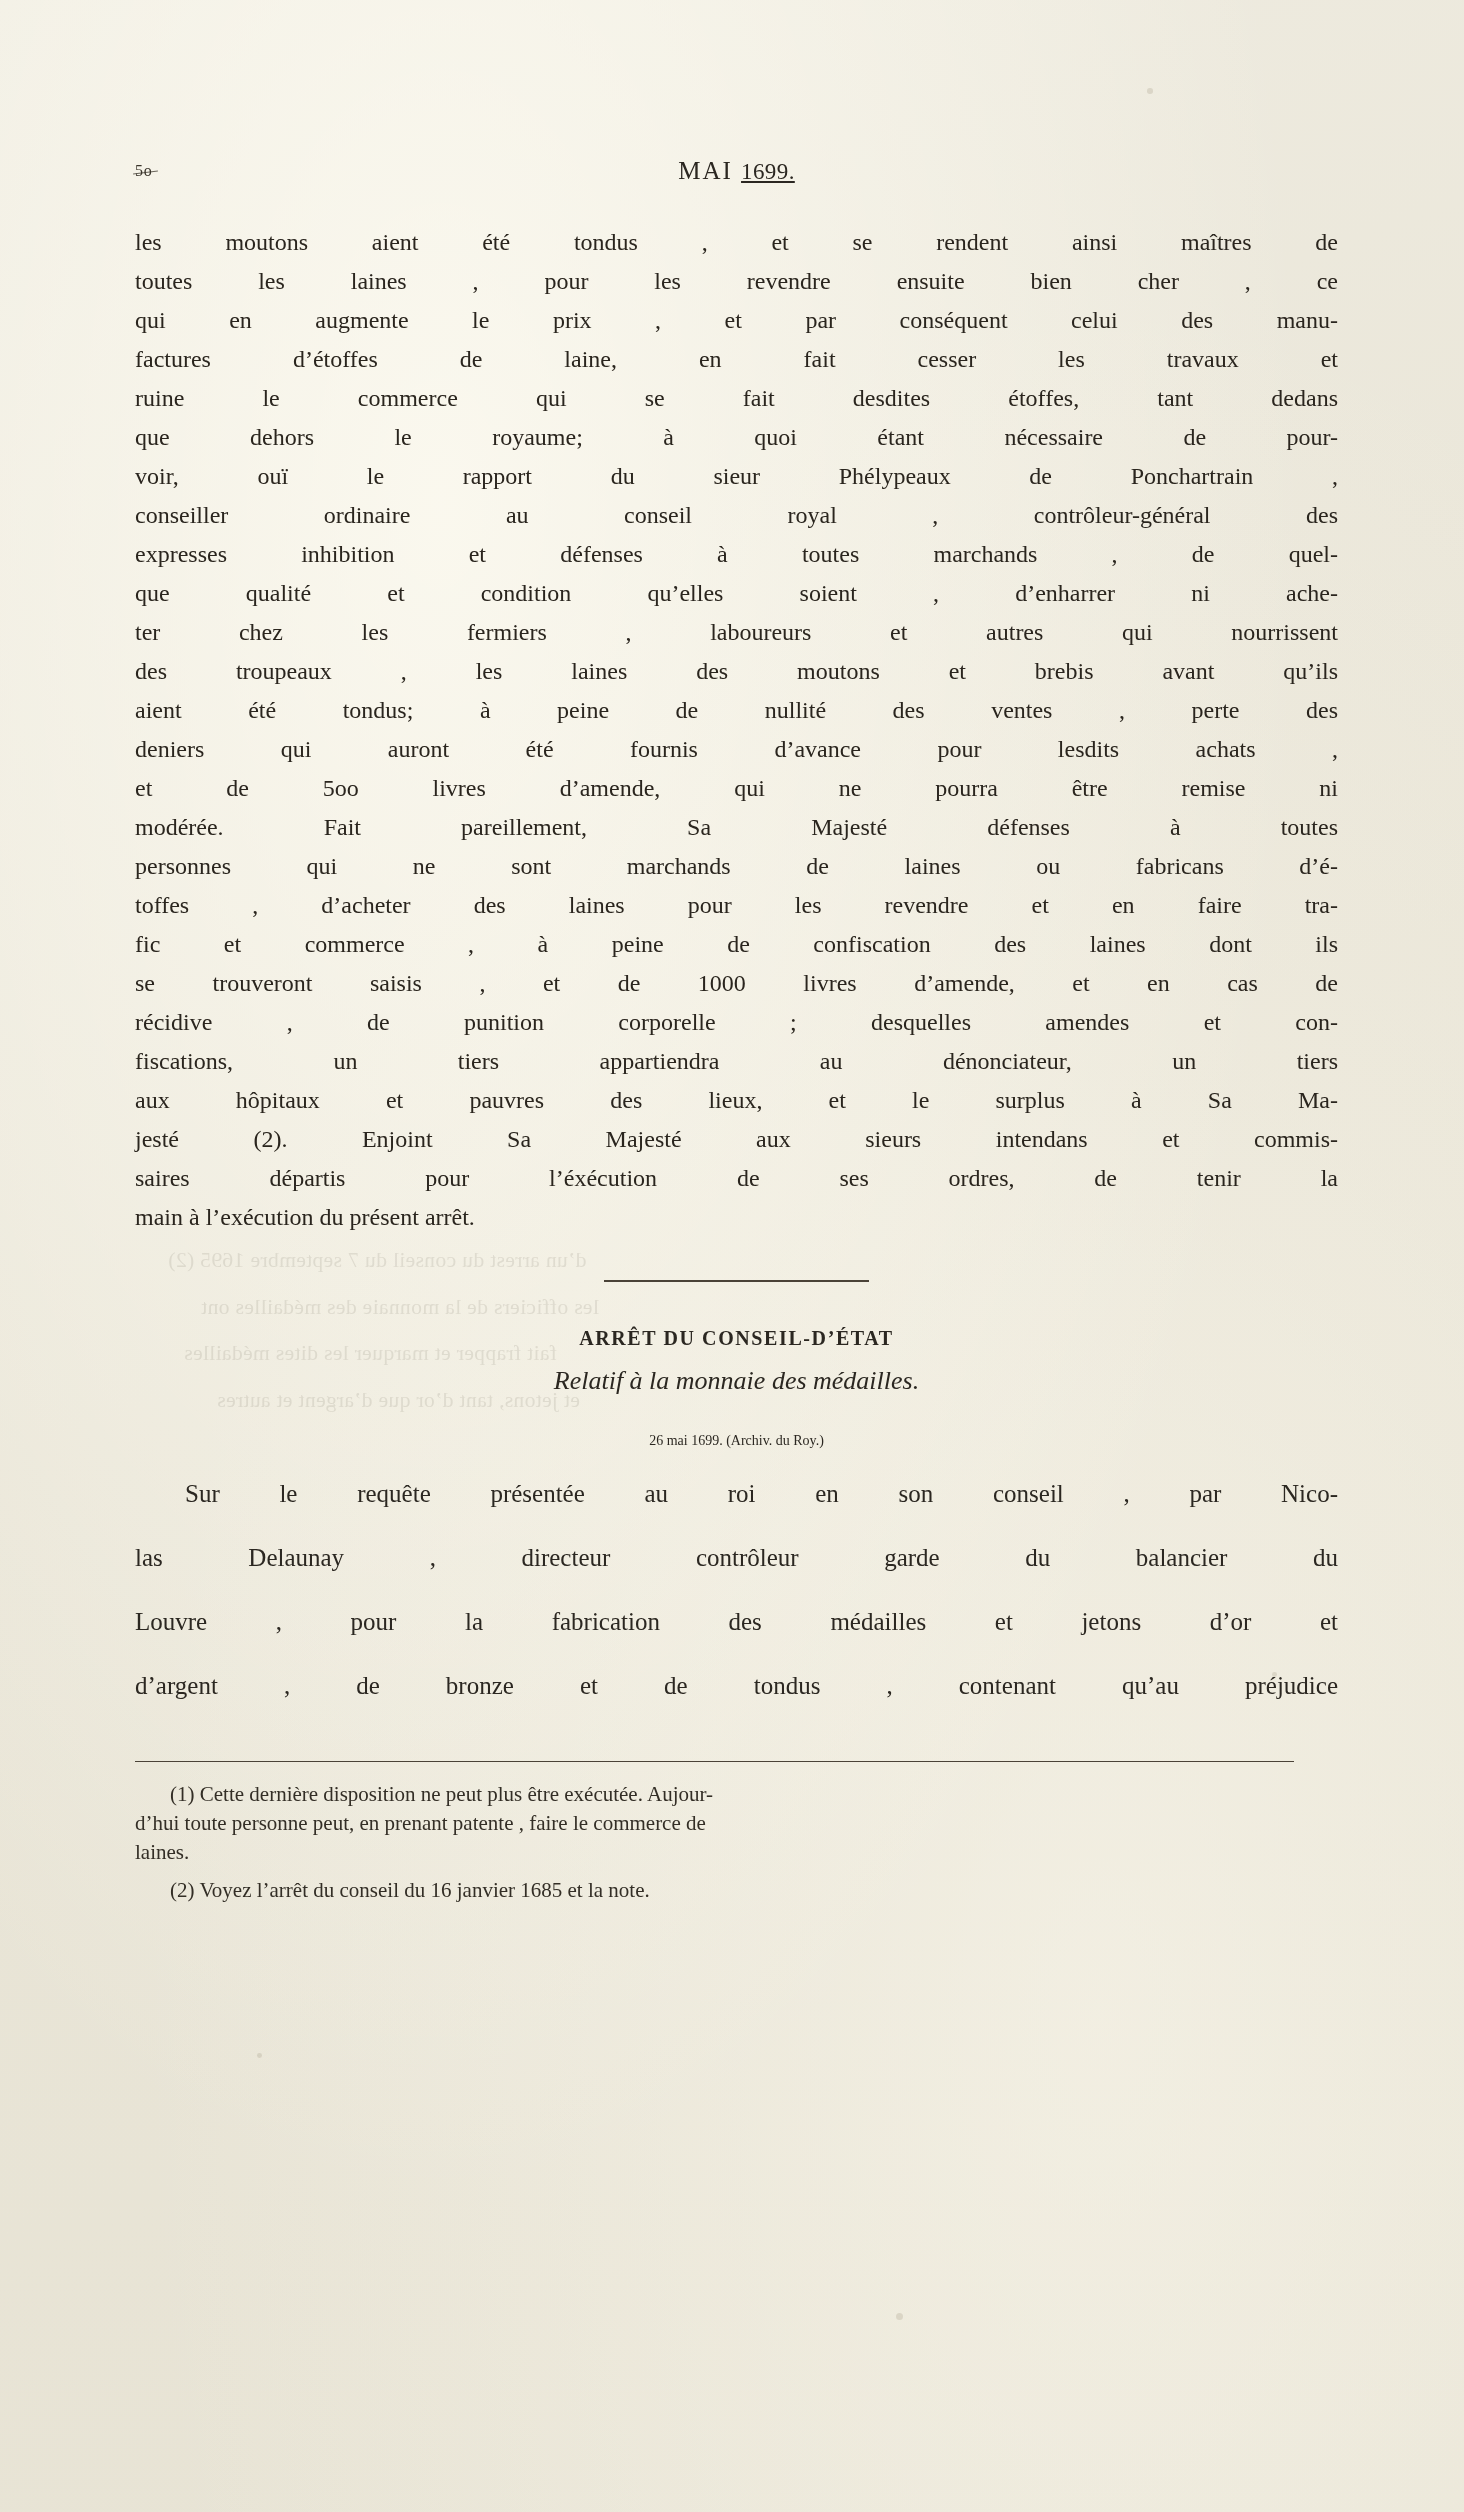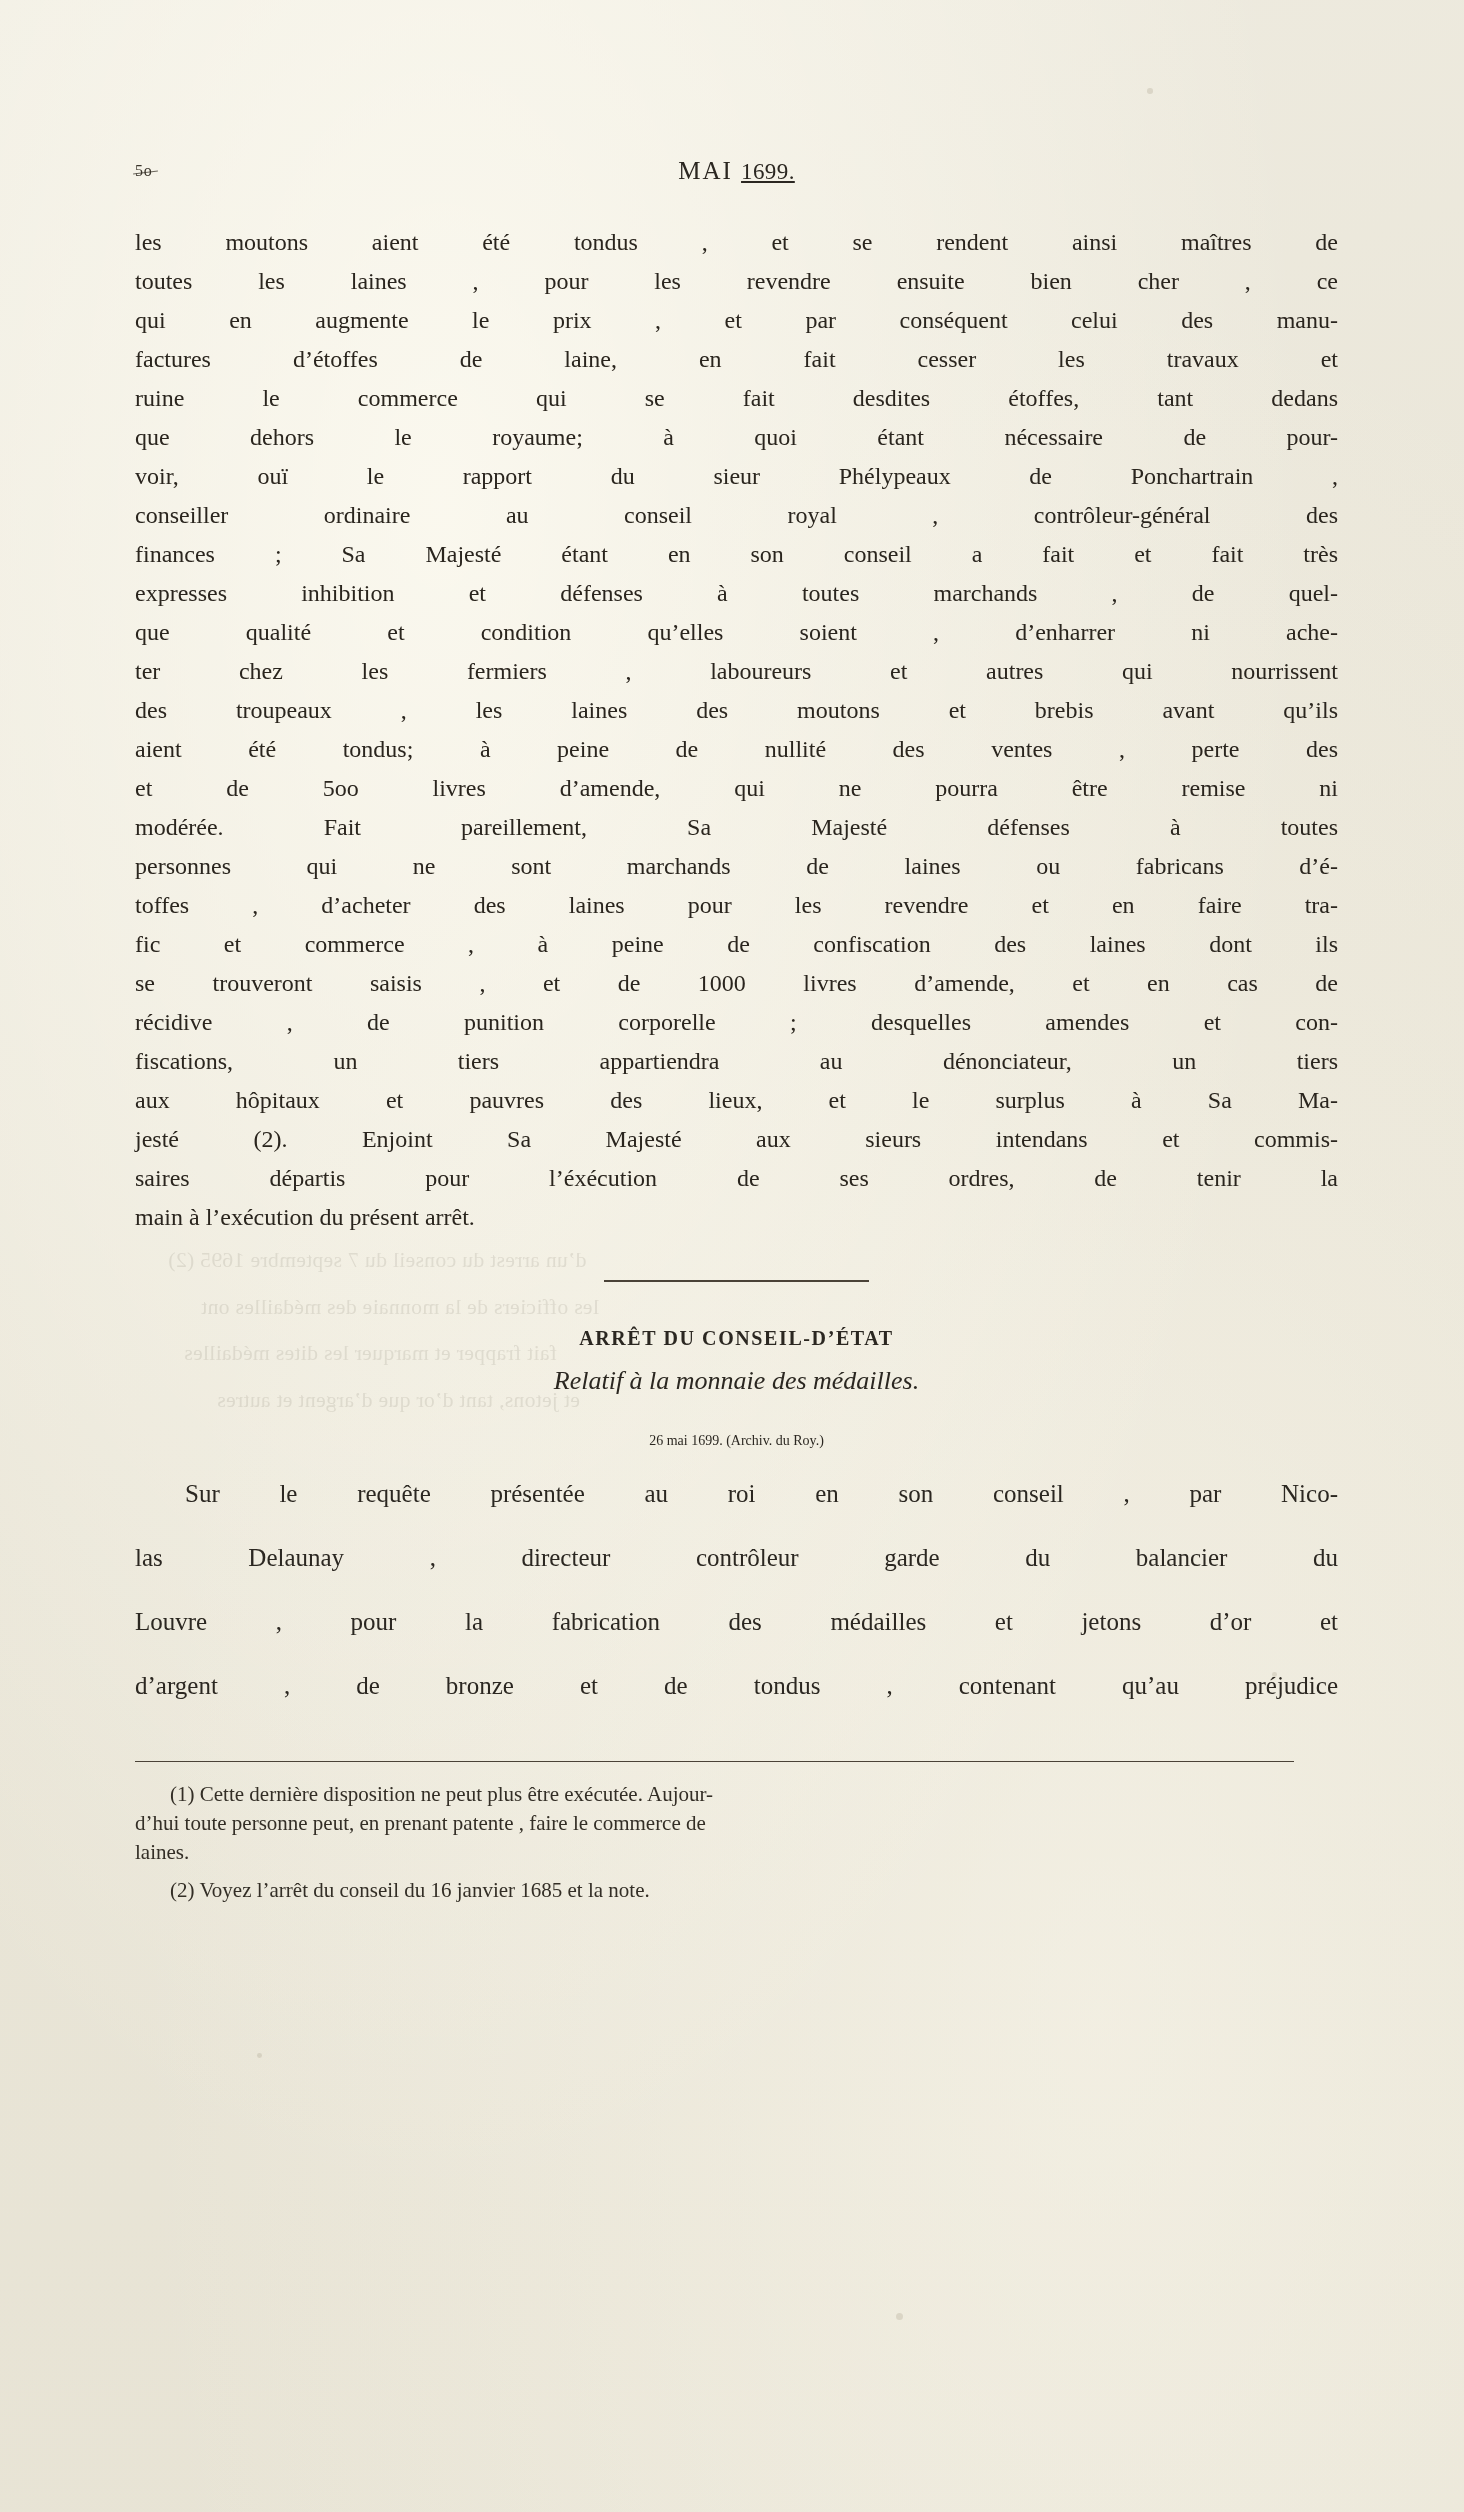--- a/index.html
+++ b/index.html
@@ -184,26 +184,26 @@
 
     <div class="body-text">
       <p>les moutons aient été tondus , et se rendent ainsi maîtres de</p>
       <p>toutes les laines , pour les revendre ensuite bien cher , ce</p>
       <p>qui en augmente le prix , et par conséquent celui des manu-</p>
       <p>factures d’étoffes de laine, en fait cesser les travaux et</p>
       <p>ruine le commerce qui se fait desdites étoffes, tant dedans</p>
       <p>que dehors le royaume; à quoi étant nécessaire de pour-</p>
       <p>voir, ouï le rapport du sieur Phélypeaux de Ponchartrain ,</p>
       <p>conseiller ordinaire au conseil royal , contrôleur-général des</p>
-      <p>finances ; Sa Majesté étant en son conseil a fait et fait très</p>
       <p>expresses inhibition et défenses à toutes marchands , de quel-</p>
       <p>que qualité et condition qu’elles soient , d’enharrer ni ache-</p>
       <p>ter chez les fermiers , laboureurs et autres qui nourrissent</p>
       <p>des troupeaux , les laines des moutons et brebis avant qu’ils</p>
       <p>aient été tondus; à peine de nullité des ventes , perte des</p>
+      <p>deniers qui auront été fournis d’avance pour lesdits achats ,</p>
       <p>et de 5oo livres d’amende, qui ne pourra être remise ni</p>
       <p>modérée. Fait pareillement, Sa Majesté défenses à toutes</p>
       <p>personnes qui ne sont marchands de laines ou fabricans d’é-</p>
       <p>toffes , d’acheter des laines pour les revendre et en faire tra-</p>
       <p>fic et commerce , à peine de confiscation des laines dont ils</p>
       <p>se trouveront saisis , et de 1000 livres d’amende, et en cas de</p>
       <p>récidive , de punition corporelle ; desquelles amendes et con-</p>
       <p>fiscations, un tiers appartiendra au dénonciateur, un tiers</p>
       <p>aux hôpitaux et pauvres des lieux, et le surplus à Sa Ma-</p>
       <p>jesté (2). Enjoint Sa Majesté aux sieurs intendans et commis-</p>

